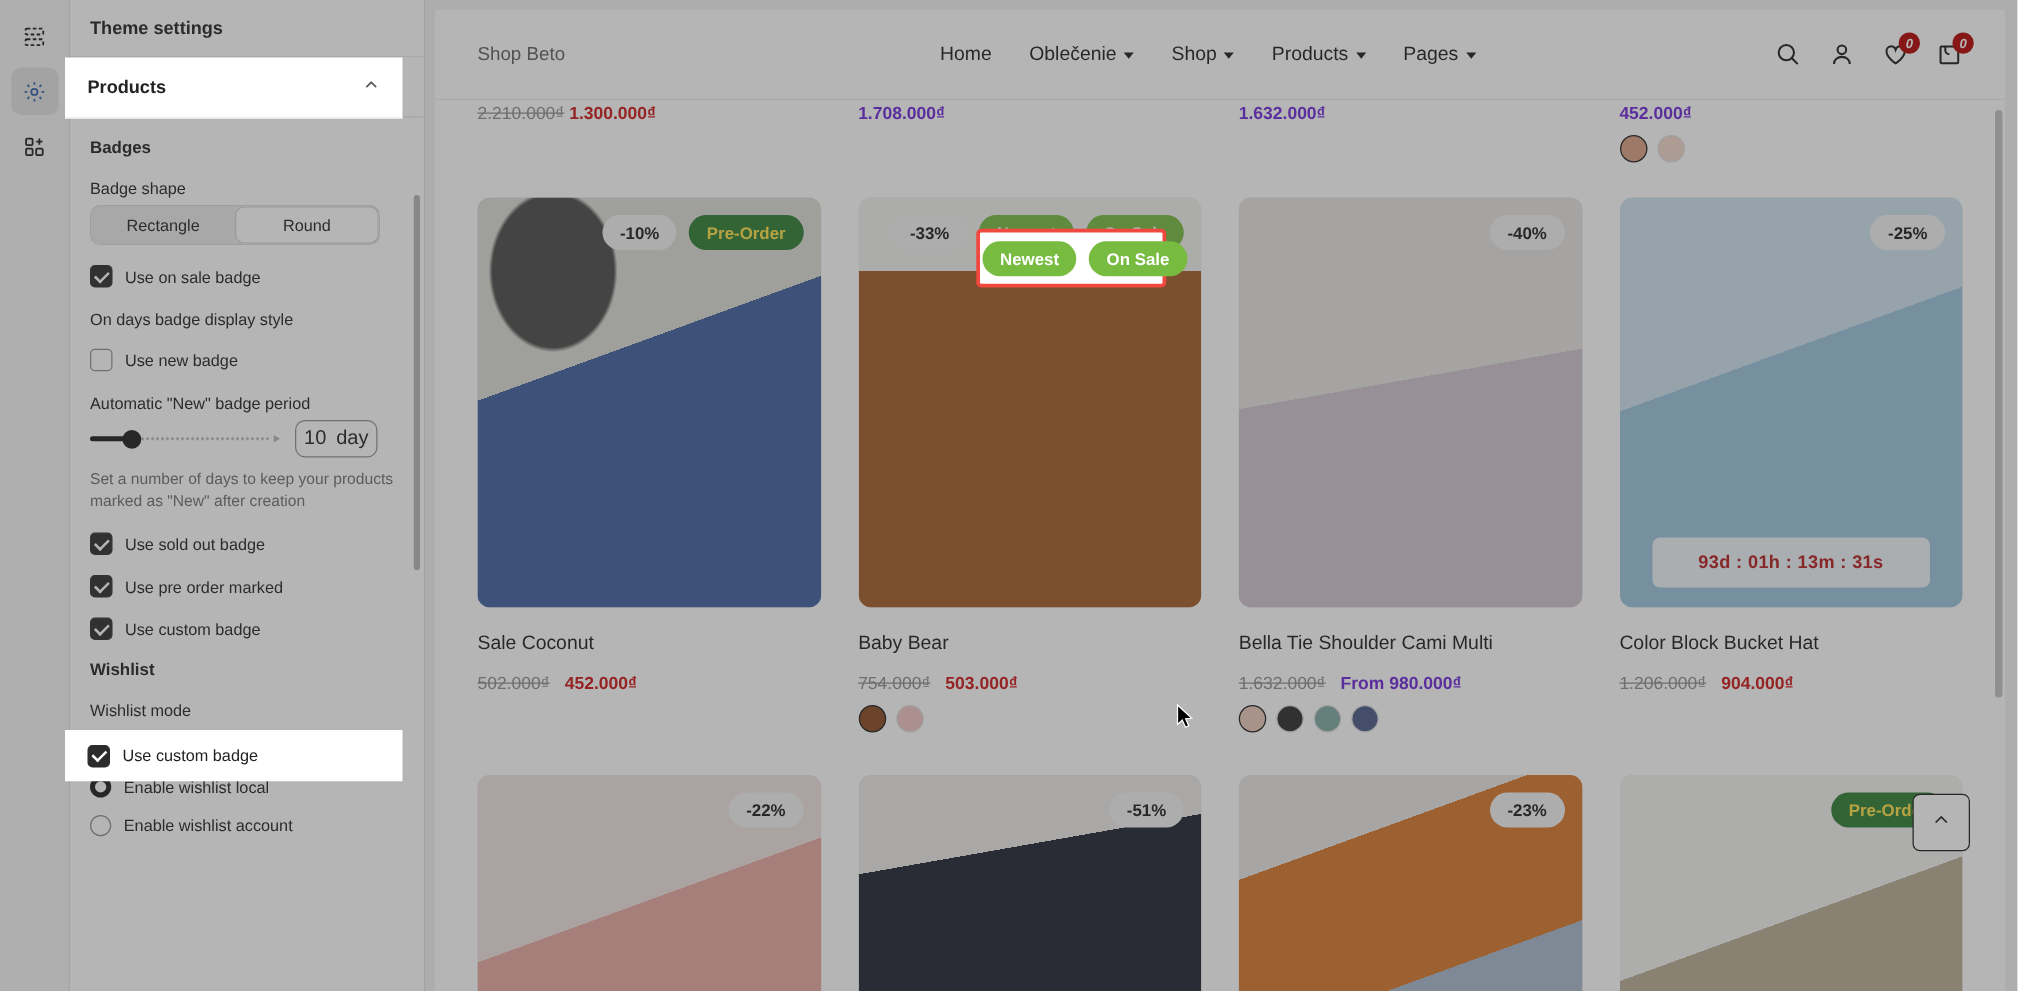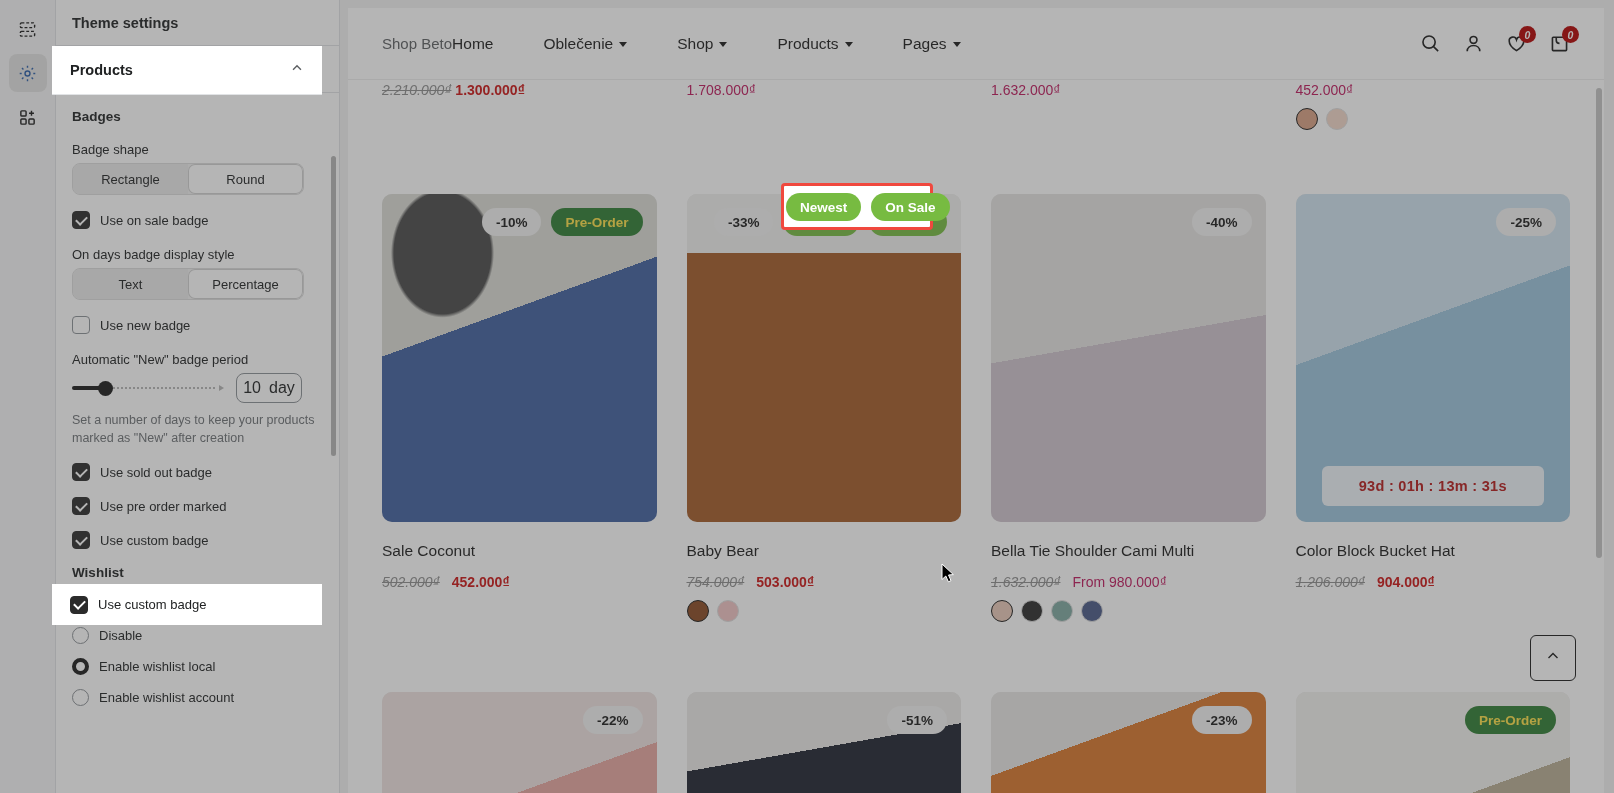--- a/index.html
+++ b/index.html
@@ -143,44 +143,44 @@
   .browser {
     position:relative; width: 100%; height: 785px; background:#fff;
     overflow:hidden;
   }
   .site-header {
     height: 72px; display:flex; align-items:center; padding: 0 34px;
     border-bottom: 1px solid #ededed; background:#fff;
     position: relative; z-index: 3;
   }
   .logo { font-size: 15px; color:#5c5f62; }
-  .nav { display:flex; align-items:center; gap: 50px; }
+  .nav { display:flex; align-items:center; gap: 30px; margin-left: 300px; }
   .nav-item { display:flex; align-items:center; gap:6px; font-size: 15.5px; color:#1a1a1a; font-weight: 500; cursor:pointer; }
   .caret { width:0;height:0;border-left:4.5px solid transparent;border-right:4.5px solid transparent;border-top:5px solid #1a1a1a; margin-top:2px;}
   .head-icons { margin-left:auto; display:flex; align-items:center; gap: 22px; }
   .hi { position:relative; cursor:pointer; display:flex; }
   .pill-badge {
     position:absolute; top:-7px; right:-9px; min-width:17px;height:17px;
     background:#b30000; color:#fff; border-radius:9px; font-size:10.5px; font-weight:700;
     display:flex;align-items:center;justify-content:center; padding: 0 4px;
   }
 
   .grid-area { position: relative; padding: 0 34px; }
   .top-prices { display:grid; grid-template-columns: repeat(4, 1fr); gap: 30px; height: 52px; }
   .tp { padding-top: 2px; font-size: 14px; }
-  .old { color:#8d8d8d; text-decoration: line-through; font-style: italic; }
+  .old { color:#8d8d8d; text-decoration: line-through; }
   .new { color:#cc1414; font-weight: 700; }
-  .plain { color:#be185d; font-weight: 400; }
+  .plain { color:#6d28d9; font-weight: 700; }
 
   .swatches { display:flex; gap: 8px; margin-top: 10px; }
   .sw { width: 22px; height: 22px; border-radius:50%; border:1px solid #ddd; overflow:hidden; }
   .sw.sel { border: 1.5px solid #1a1a1a; }
 
   .prod-grid { display:grid; grid-template-columns: repeat(4, 1fr); gap: 30px; margin-top: 26px; }
-  .card { position:relative;margin-top:36px; }
+  .card { position:relative; }
   .card-img {
     position:relative; width: 100%; height: 328px; border-radius: 10px; overflow:hidden;
     background: #e8e8e8;
   }
   .badges { position:absolute; top:14px; left:0; right:14px; display:flex; justify-content:flex-end; gap:10px; z-index: 2; }
   .badge {
     height: 28px; padding: 0 14px; border-radius: 14px;
     display:flex; align-items:center; justify-content:center;
     font-size: 13.5px; font-weight: 600; white-space:nowrap;
   }
@@ -277,24 +277,20 @@
           <div class="seg">Rectangle</div>
           <div class="seg selected">Round</div>
         </div>
 
         <div class="check-row">
           <span class="cb on"></span>
           <span class="lbl">Use on sale badge</span>
         </div>
 
         <div class="field-label">On days badge display style</div>
-        <div class="segmented">
-          <div class="seg">Text</div>
-          <div class="seg selected">Percentage</div>
-        </div>
 
         <div class="check-row">
           <span class="cb"></span>
           <span class="lbl">Use new badge</span>
         </div>
 
         <div class="field-label">Automatic "New" badge period</div>
         <div class="slider-row">
           <div class="track">
             <div class="filled"></div>

